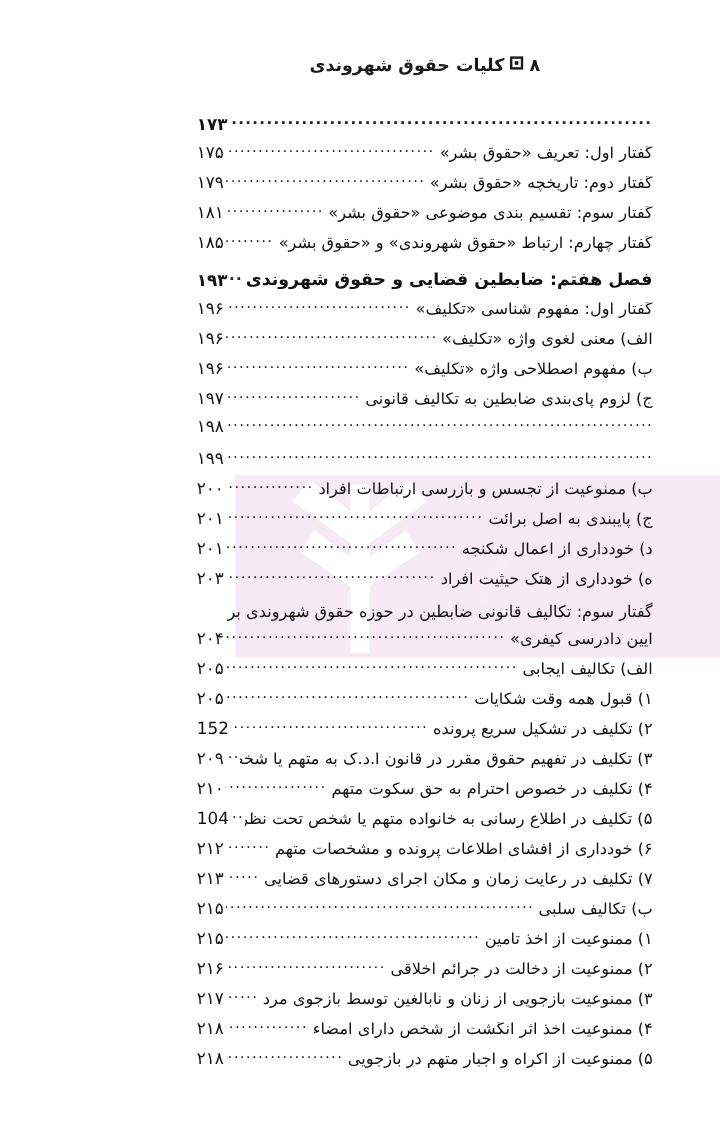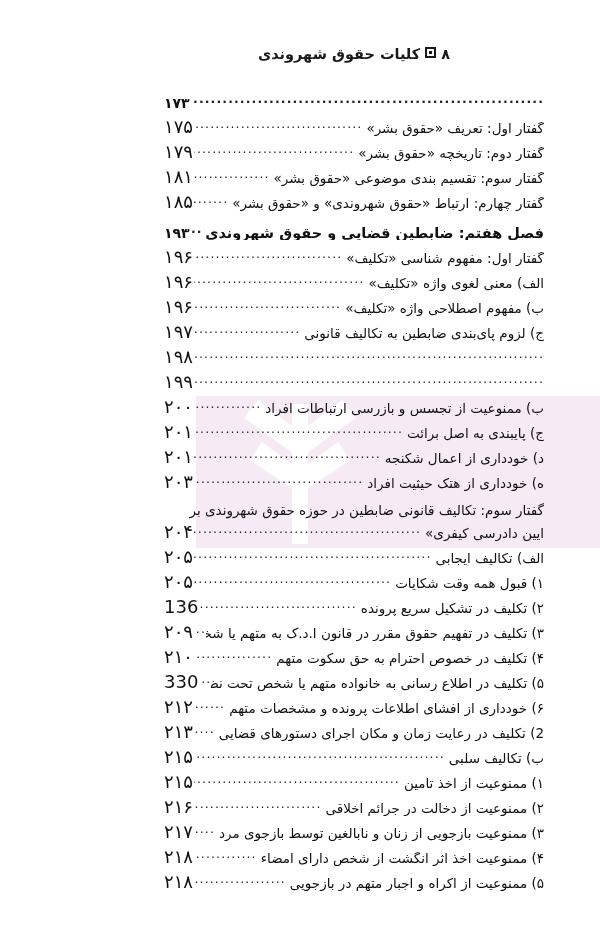--- a/index.html
+++ b/index.html
@@ -156,21 +156,21 @@
     letter-spacing: 1.1px;
     font-size: 12.5px;
     color: #222;
     white-space: nowrap;
     overflow: hidden;
     display: block;
   }
   .e-page {
     flex: 0 0 auto;
     padding-right: 1px;
-    font-size: 18px;
+    font-size: 14px;
     direction: rtl;
     unicode-bidi: plaintext;
   }
   .toc-entry.lvl-chapter .e-page { font-weight: bold; font-size: 14px; }
 
   
   .toc-entry.wrapped {
     height: auto;
     display: block;
     white-space: normal;
@@ -336,49 +336,49 @@
 
     <div class="toc-entry lvl-item">
       <span class="e-title">۱) قبول همه وقت شکایات</span>
       <span class="e-leader"></span>
       <span class="e-page">۲۰۵</span>
     </div>
 
     <div class="toc-entry lvl-item">
       <span class="e-title">۲) تکلیف در تشکیل سریع پرونده</span>
       <span class="e-leader"></span>
-      <span class="e-page">136</span>
+      <span class="e-page">152</span>
     </div>
 
     <div class="toc-entry lvl-item">
       <span class="e-title" style="max-width:95%;">۳) تکلیف در تفهیم حقوق مقرر در قانون آ.د.ک به متهم یا شخص تحت نظر</span>
       <span class="e-leader"></span>
       <span class="e-page">۲۰۹</span>
     </div>
 
     <div class="toc-entry lvl-item">
       <span class="e-title">۴) تکلیف در خصوص احترام به حق سکوت متهم</span>
       <span class="e-leader"></span>
       <span class="e-page">۲۱۰</span>
     </div>
 
     <div class="toc-entry lvl-item">
       <span class="e-title">۵) تکلیف در اطلاع رسانی به خانواده متهم یا شخص تحت نظر</span>
       <span class="e-leader"></span>
-      <span class="e-page">330</span>
+      <span class="e-page">104</span>
     </div>
 
     <div class="toc-entry lvl-item">
       <span class="e-title">۶) خودداری از افشای اطلاعات پرونده و مشخصات متهم</span>
       <span class="e-leader"></span>
       <span class="e-page">۲۱۲</span>
     </div>
 
     <div class="toc-entry lvl-item">
-      <span class="e-title">2) تکلیف در رعایت زمان و مکان اجرای دستورهای قضایی</span>
+      <span class="e-title">۷) تکلیف در رعایت زمان و مکان اجرای دستورهای قضایی</span>
       <span class="e-leader"></span>
       <span class="e-page">۲۱۳</span>
     </div>
 
     <div class="toc-entry lvl-sub">
       <span class="e-title">ب) تکالیف سلبی</span>
       <span class="e-leader"></span>
       <span class="e-page">۲۱۵</span>
     </div>
 

